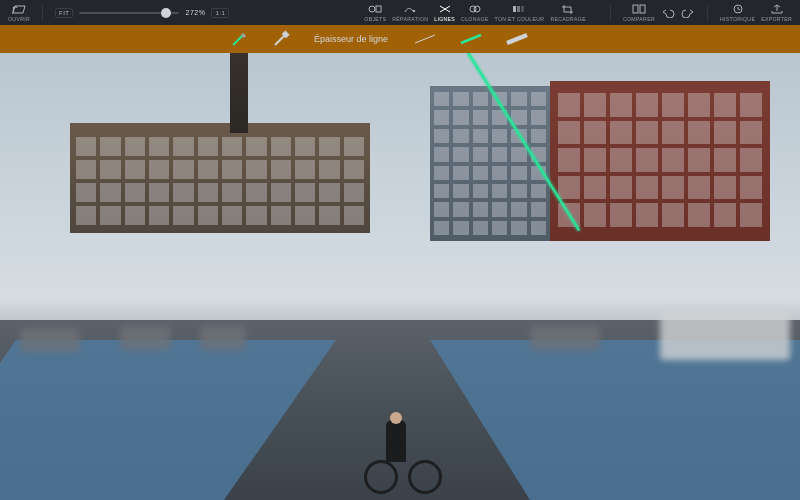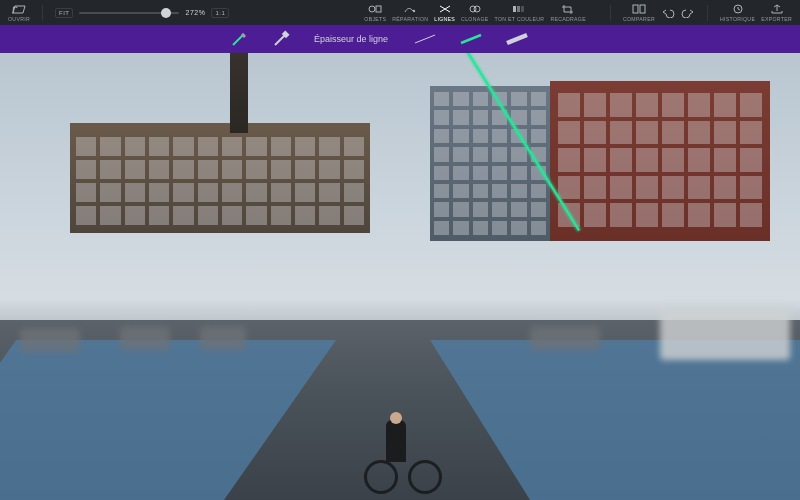--- a/index.html
+++ b/index.html
@@ -14,21 +14,21 @@
     .tb-item.active .lbl { color:#fff; }
     .divider { width:1px; height:16px; background:#33363b; margin:0 6px; }
 
     
     .fitbtn,.oto { font-size:6px; border:1px solid #3a3d42; padding:1px 3px; border-radius:2px; color:#b0b5bb; cursor:pointer; }
     .slider { position:relative; width:100px; height:2px; background:#4a4d52; border-radius:1px; }
     .slider .knob { position:absolute; top:-4px; width:10px; height:10px; border-radius:50%; background:#d0d3d8; }
     .zoompct { font-size:7px; color:#d0d3d8; }
 
     
-    .subbar { position:absolute; top:25px; left:0; right:0; height:28px; background:#4c1d95; display:flex; align-items:center; gap:24px; padding:0 0 0 230px; font-size:8px; color:#c8cdd3; }
+    .subbar { position:absolute; top:25px; left:0; right:0; height:28px; background:#a16207; display:flex; align-items:center; gap:24px; padding:0 0 0 230px; font-size:8px; color:#c8cdd3; }
     .tool { width:18px; height:18px; display:flex; align-items:center; justify-content:center; cursor:pointer; }
     .thicklabel { font-size:9px; color:#cfd3d9; }
     .thickopts { display:flex; gap:20px; align-items:center; }
     .thick { width:26px; height:16px; display:flex; align-items:center; justify-content:center; cursor:pointer; }
 
     
     .canvas { position:absolute; top:53px; left:0; right:0; bottom:0; overflow:hidden; }
 
     
     .sky { position:absolute; inset:0; background:linear-gradient(to bottom,#b9c6d0 0%,#cbd5dd 35%,#d6dde2 55%,#9aa2a6 68%,#6c747b 80%,#4c555d 100%); }

